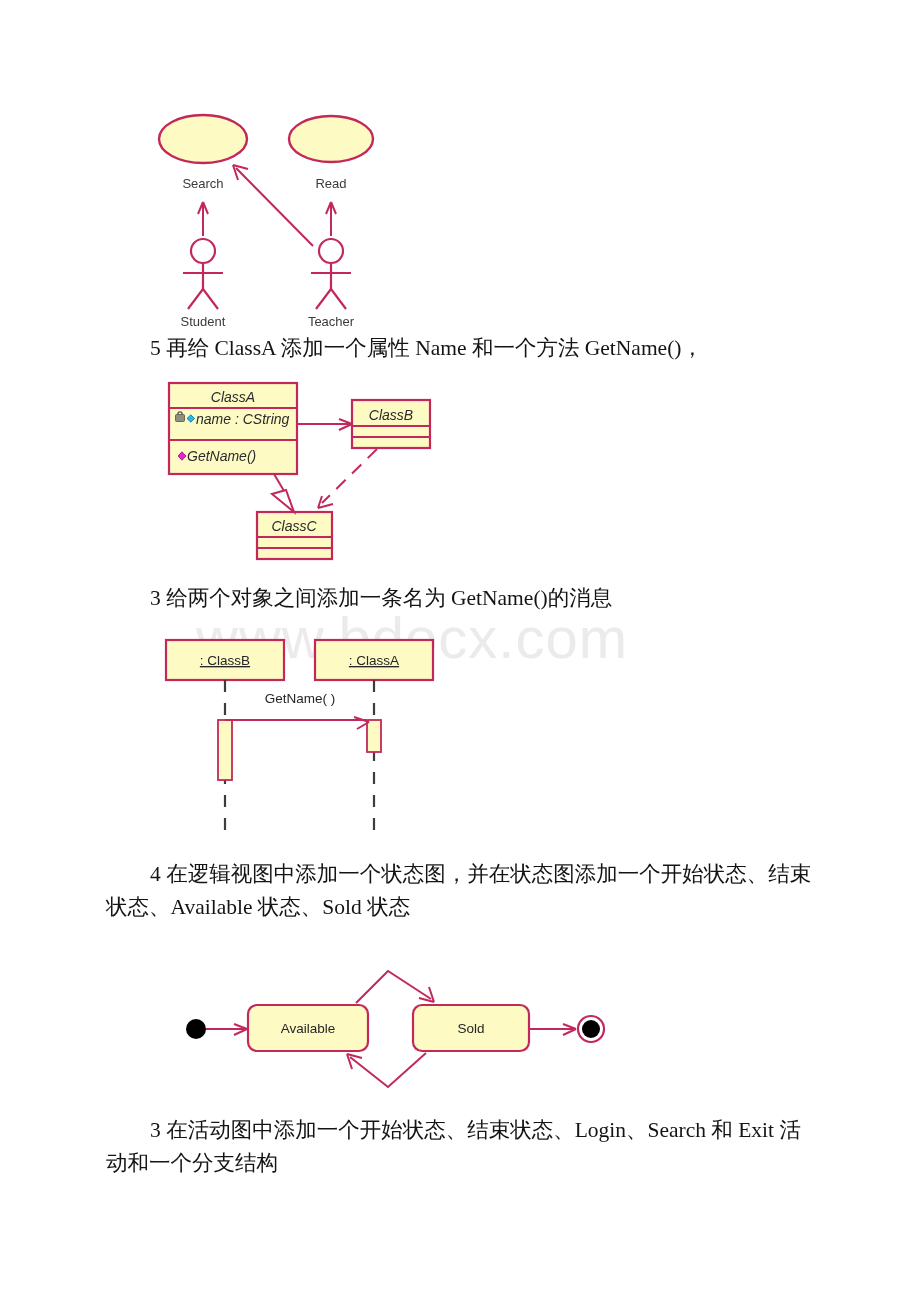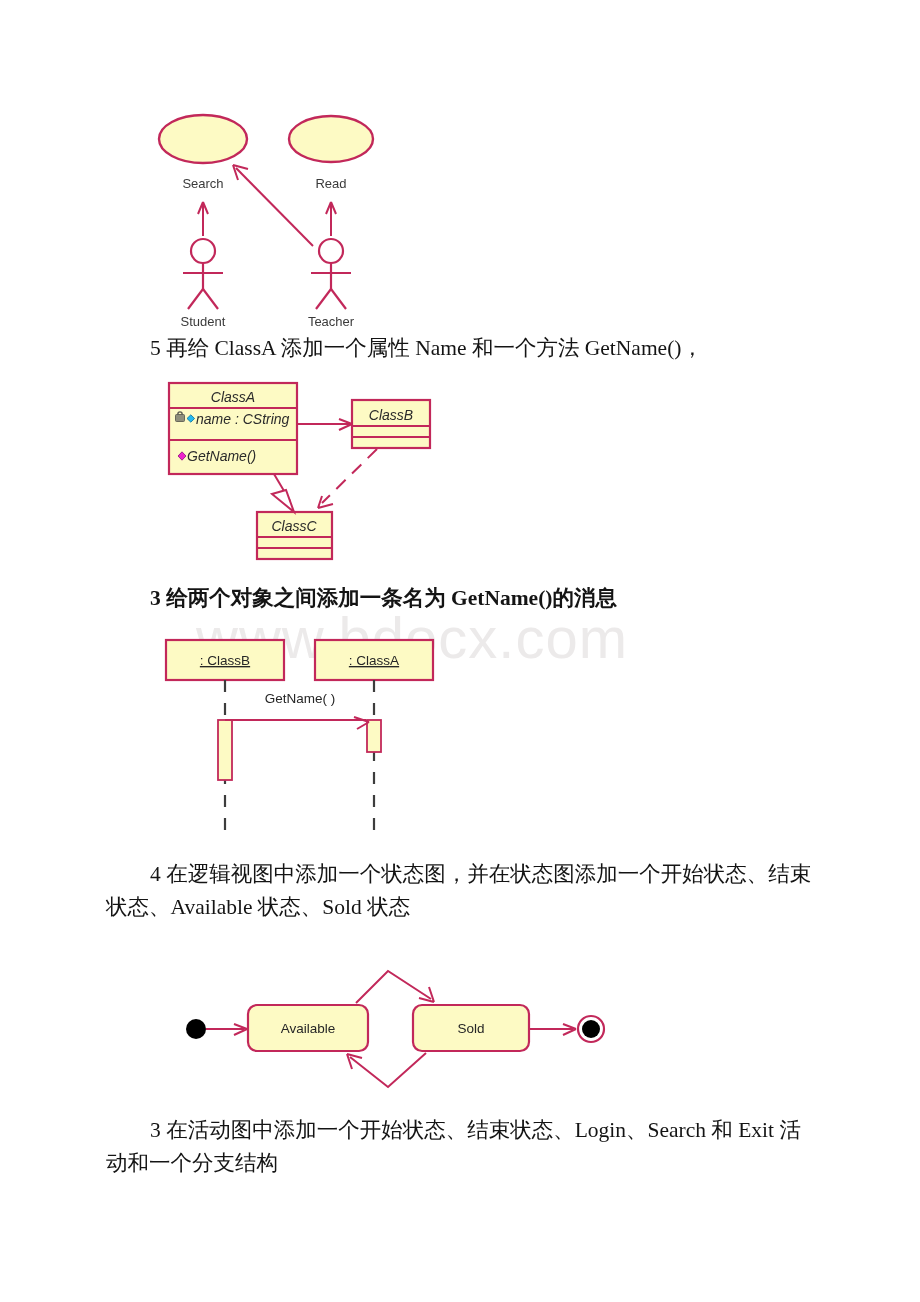--- a/index.html
+++ b/index.html
@@ -166,21 +166,21 @@
         <polygon points="294,142 272,124 286,120" fill="#ffffff" stroke="#c2285a" stroke-width="2"></polygon>
       </g>
 
       <g stroke="#c2285a" stroke-width="2" fill="none">
         <line x1="377" y1="79" x2="322" y2="133" stroke-dasharray="13 9"></line>
         <path d="M318,138 L333,134 M318,138 L322,126"></path>
       </g>
     </svg>
   </div>
 
-  <div class="para" style="left:150px;top:582px;width:700px;font-weight:bold;">3 给两个对象之间添加一条名为 GetName()的消息</div>
+  <div class="para" style="left:150px;top:582px;width:700px;">3 给两个对象之间添加一条名为 GetName()的消息</div>
 
   <div class="figure" style="left:0;top:630px;width:768px;height:215px;">
     <svg width="920" height="215" viewBox="0 0 920 215" xmlns="http://www.w3.org/2000/svg">
 
       <g>
         <rect x="166" y="10" width="118" height="40" fill="#fdfac4" stroke="#c2285a" stroke-width="2.2"></rect>
       </g>
       <text class="dlabel-dark" x="225" y="35" text-anchor="middle" text-decoration="underline">: ClassB</text>
 
       <g>

